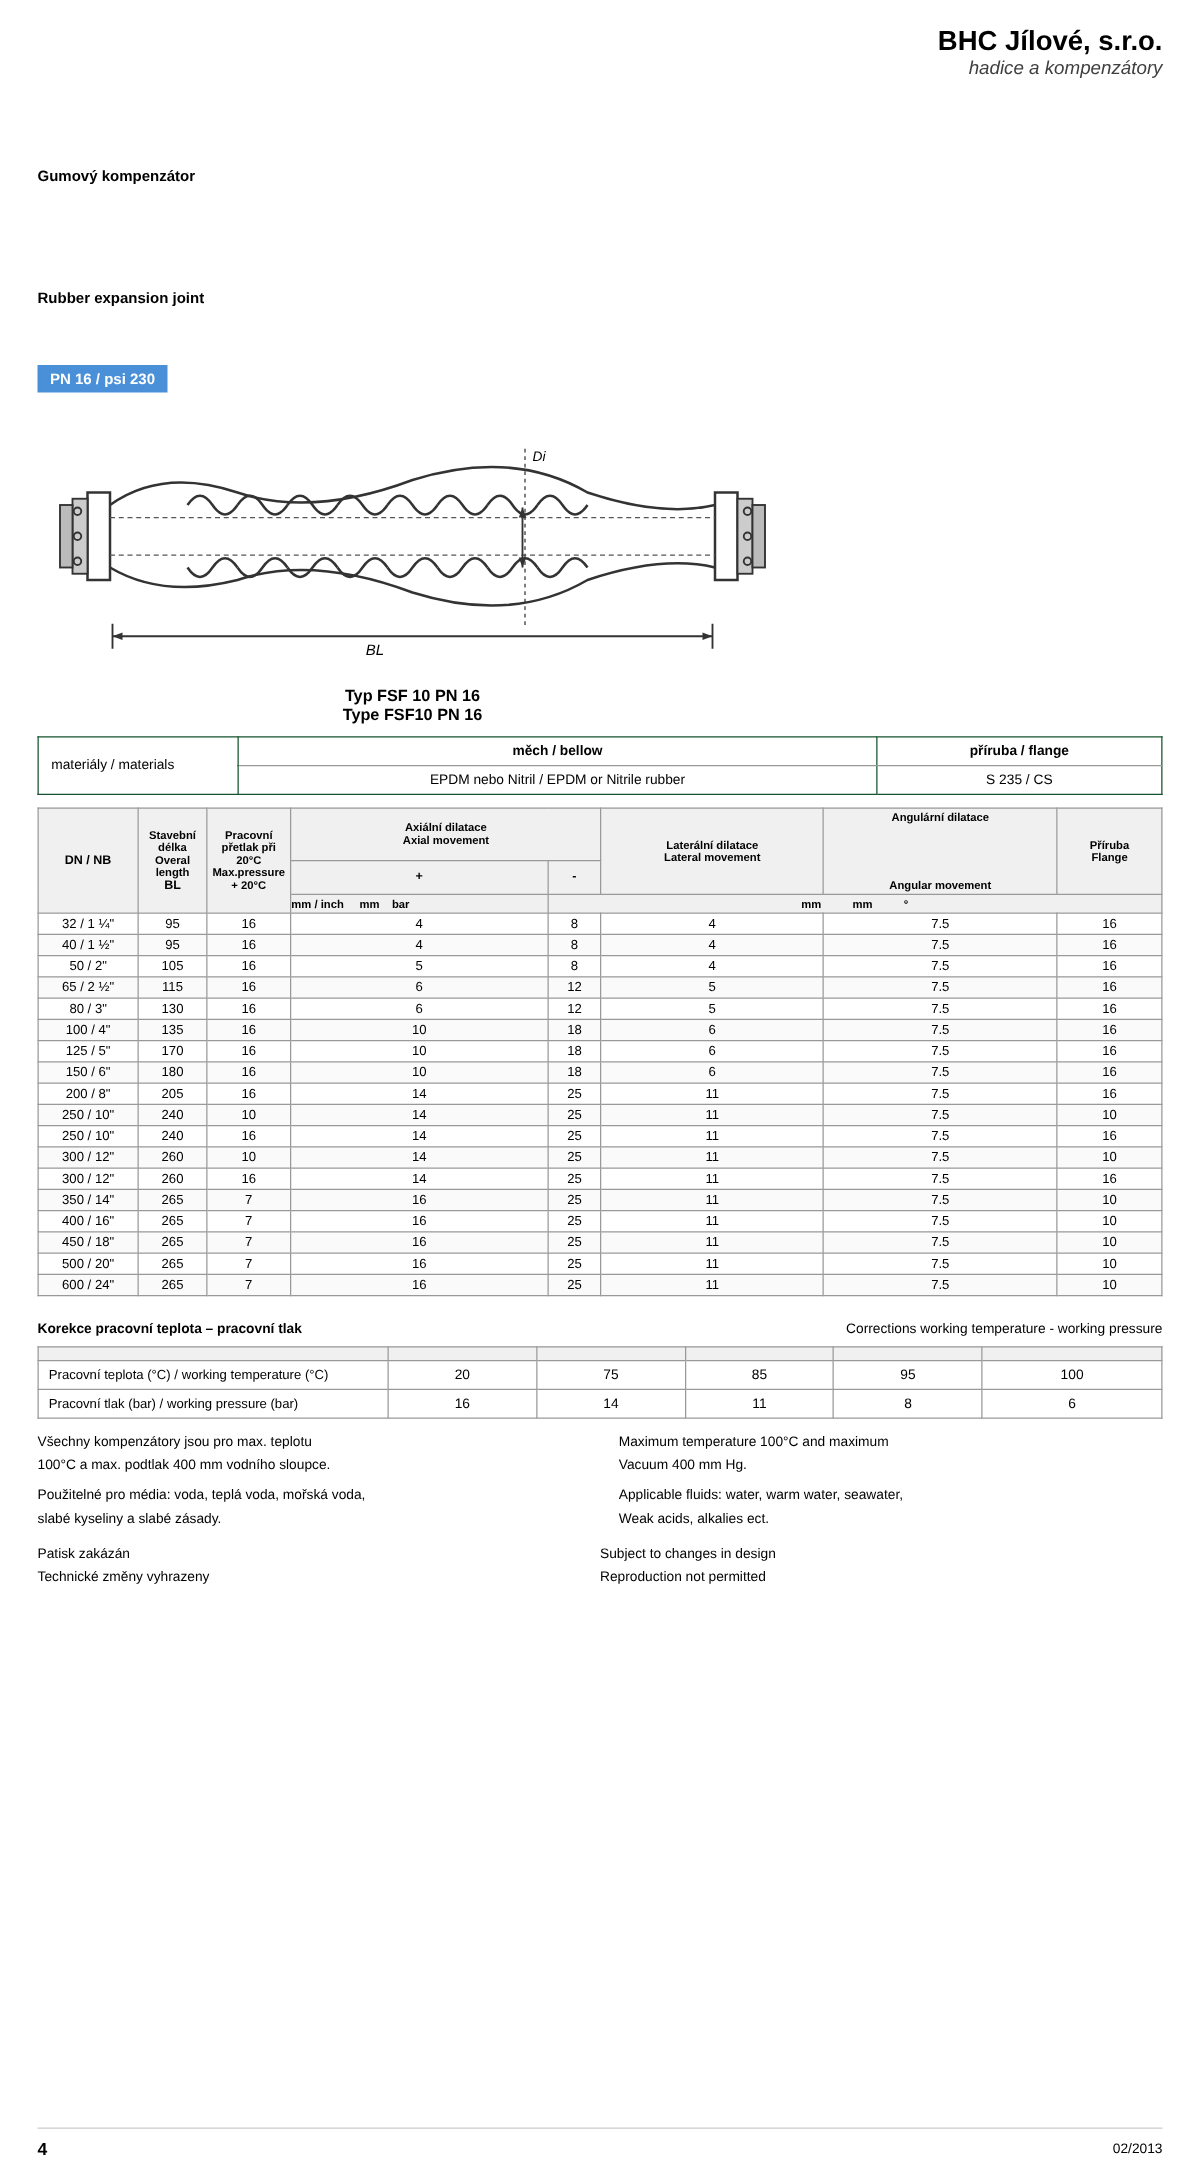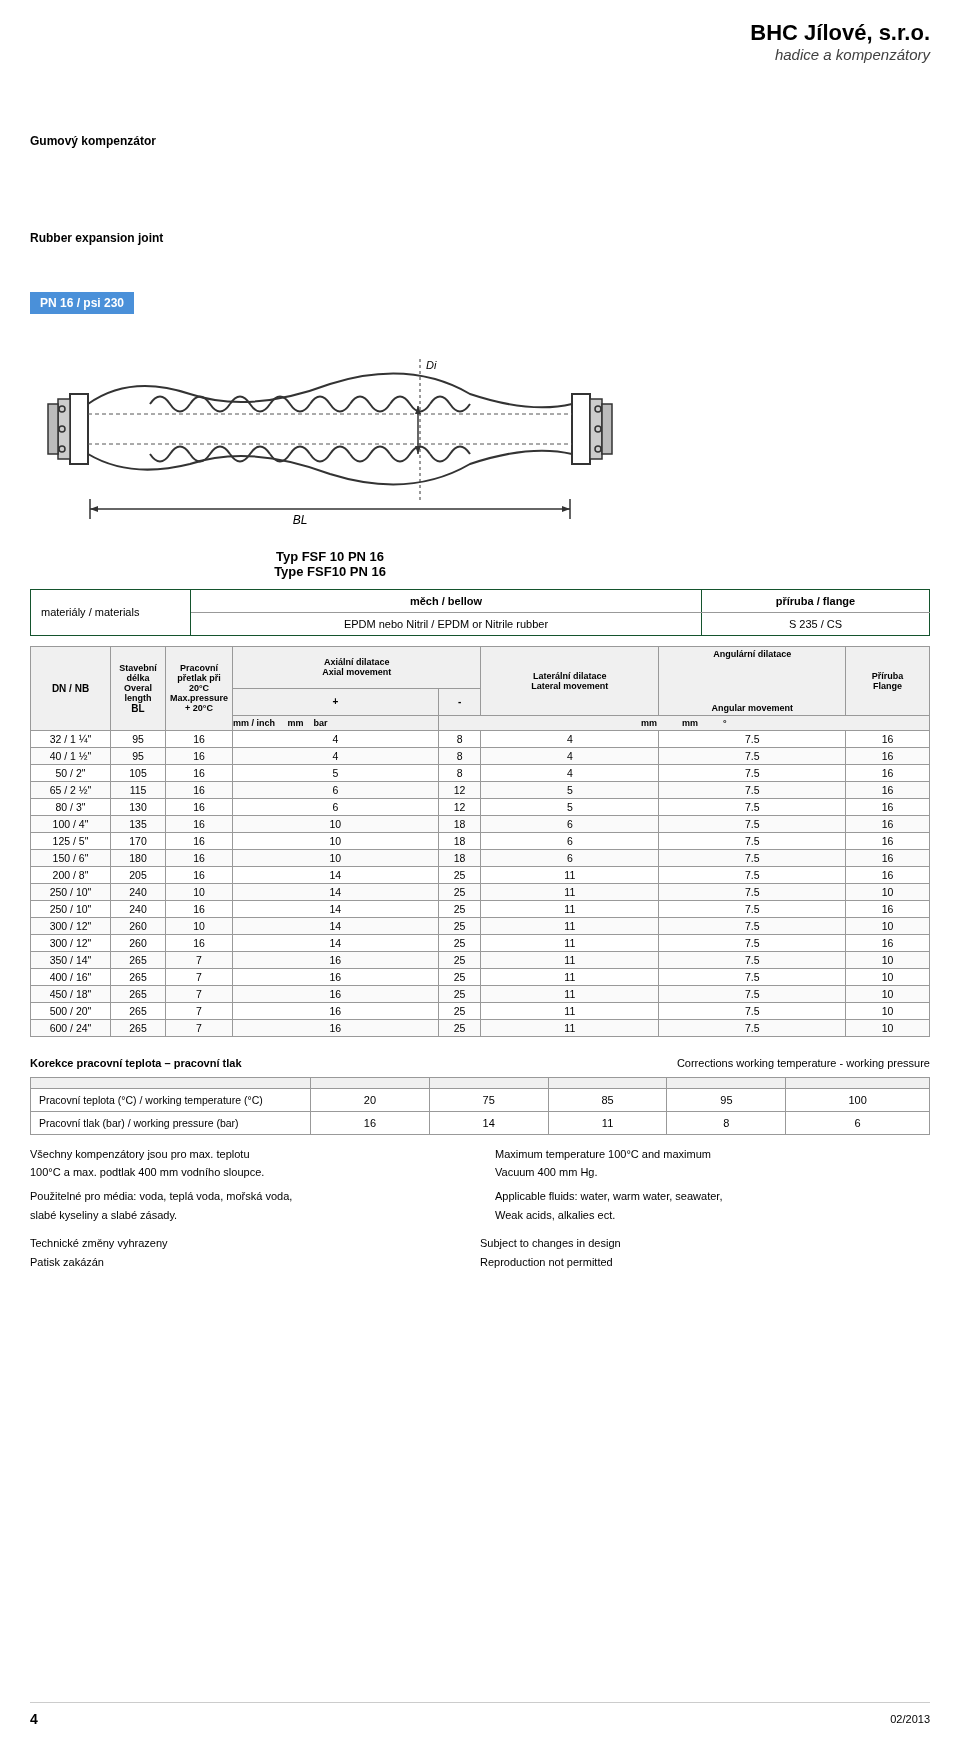--- a/index.html
+++ b/index.html
@@ -565,22 +565,22 @@
     <div class="footer-right">
       <div>Maximum temperature 100°C and maximum</div>
       <div>Vacuum 400 mm Hg.</div>
       <div style="margin-top:5px;">Applicable fluids: water, warm water, seawater,</div>
       <div>Weak acids, alkalies ect.</div>
     </div>
   </div>
 
   <div class="footer-technical">
     <div class="footer-tech-left">
+      <div>Patisk zakázán</div>
       <div>Technické změny vyhrazeny</div>
-      <div>Patisk zakázán</div>
     </div>
     <div class="footer-tech-right">
       <div>Subject to changes in design</div>
       <div>Reproduction not permitted</div>
     </div>
   </div>
 
   <div class="bottom-bar">
     <div style="font-size:14px; font-weight:bold;">4</div>
     <div style="font-size:11px;">02/2013</div>

